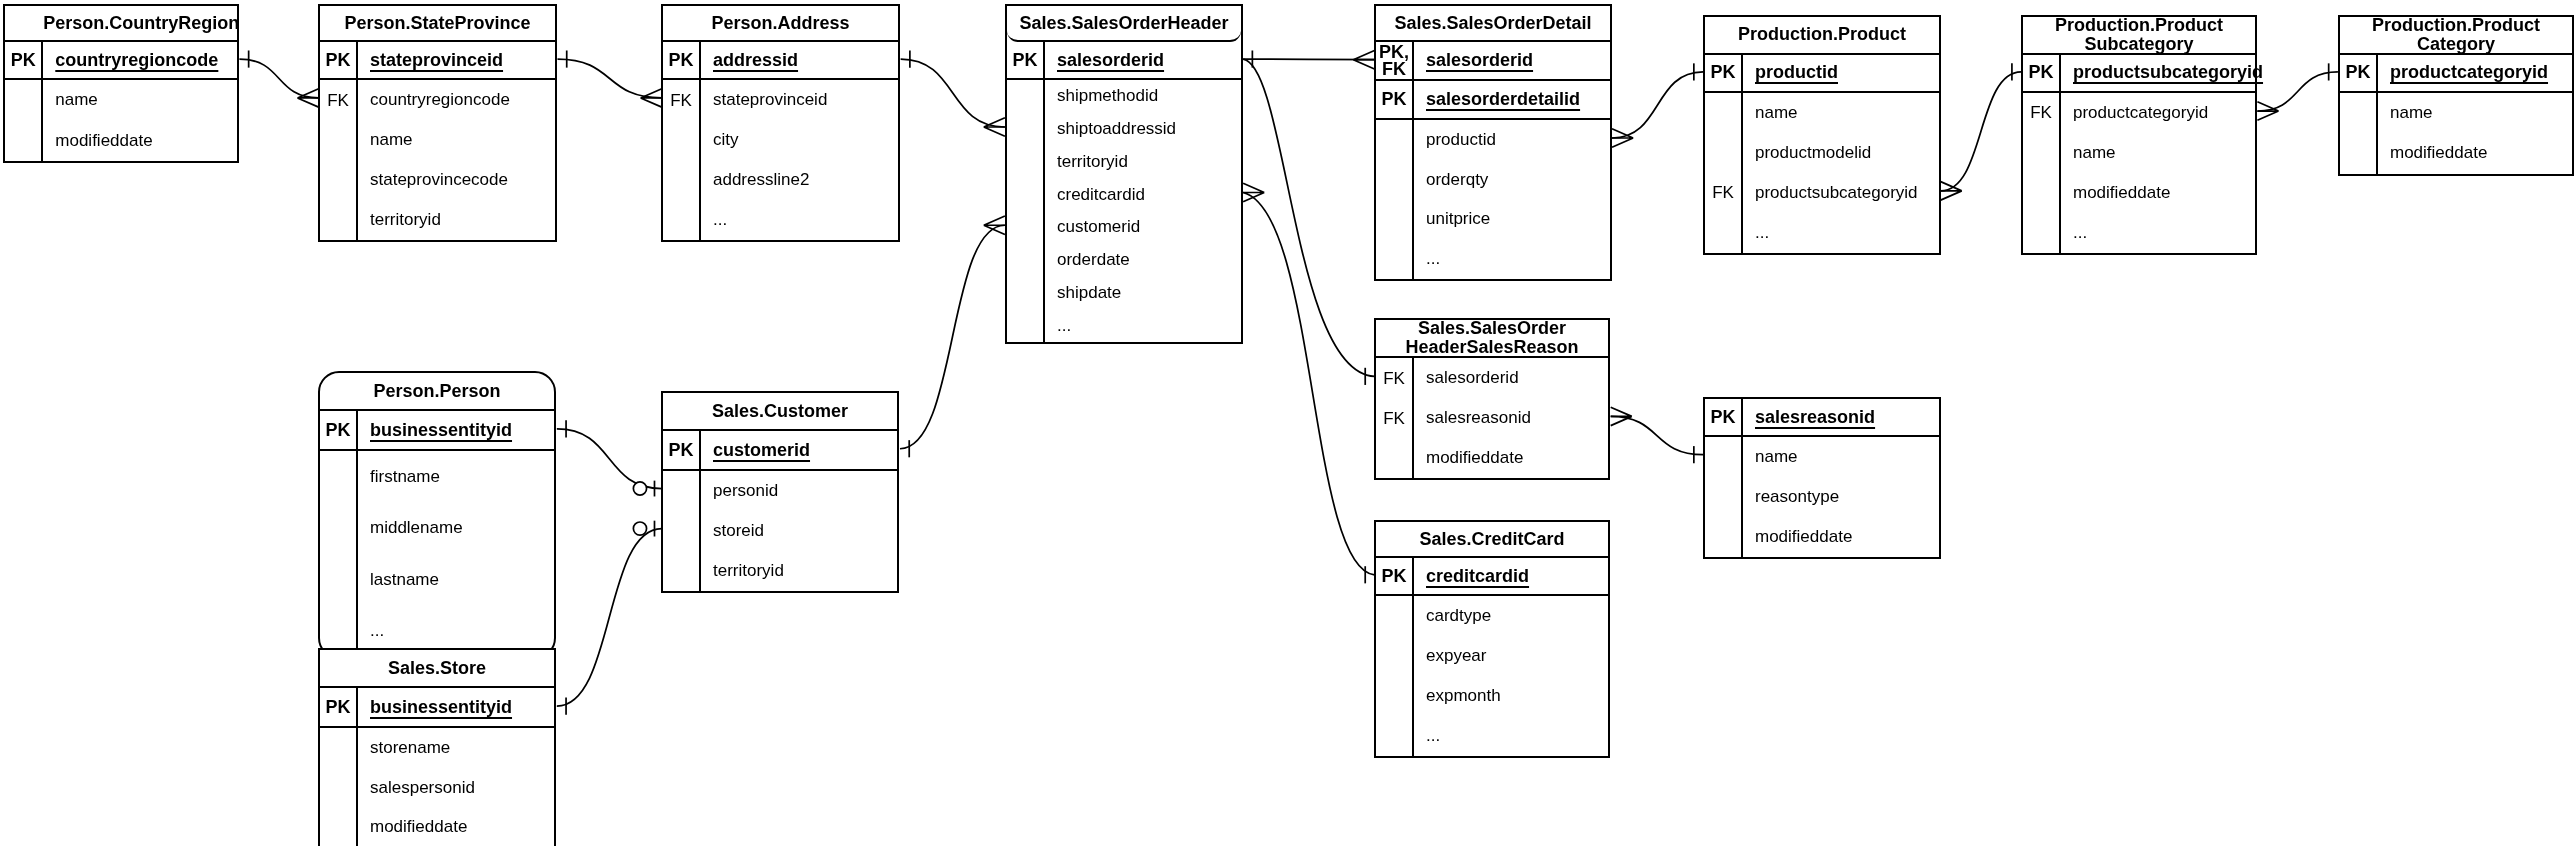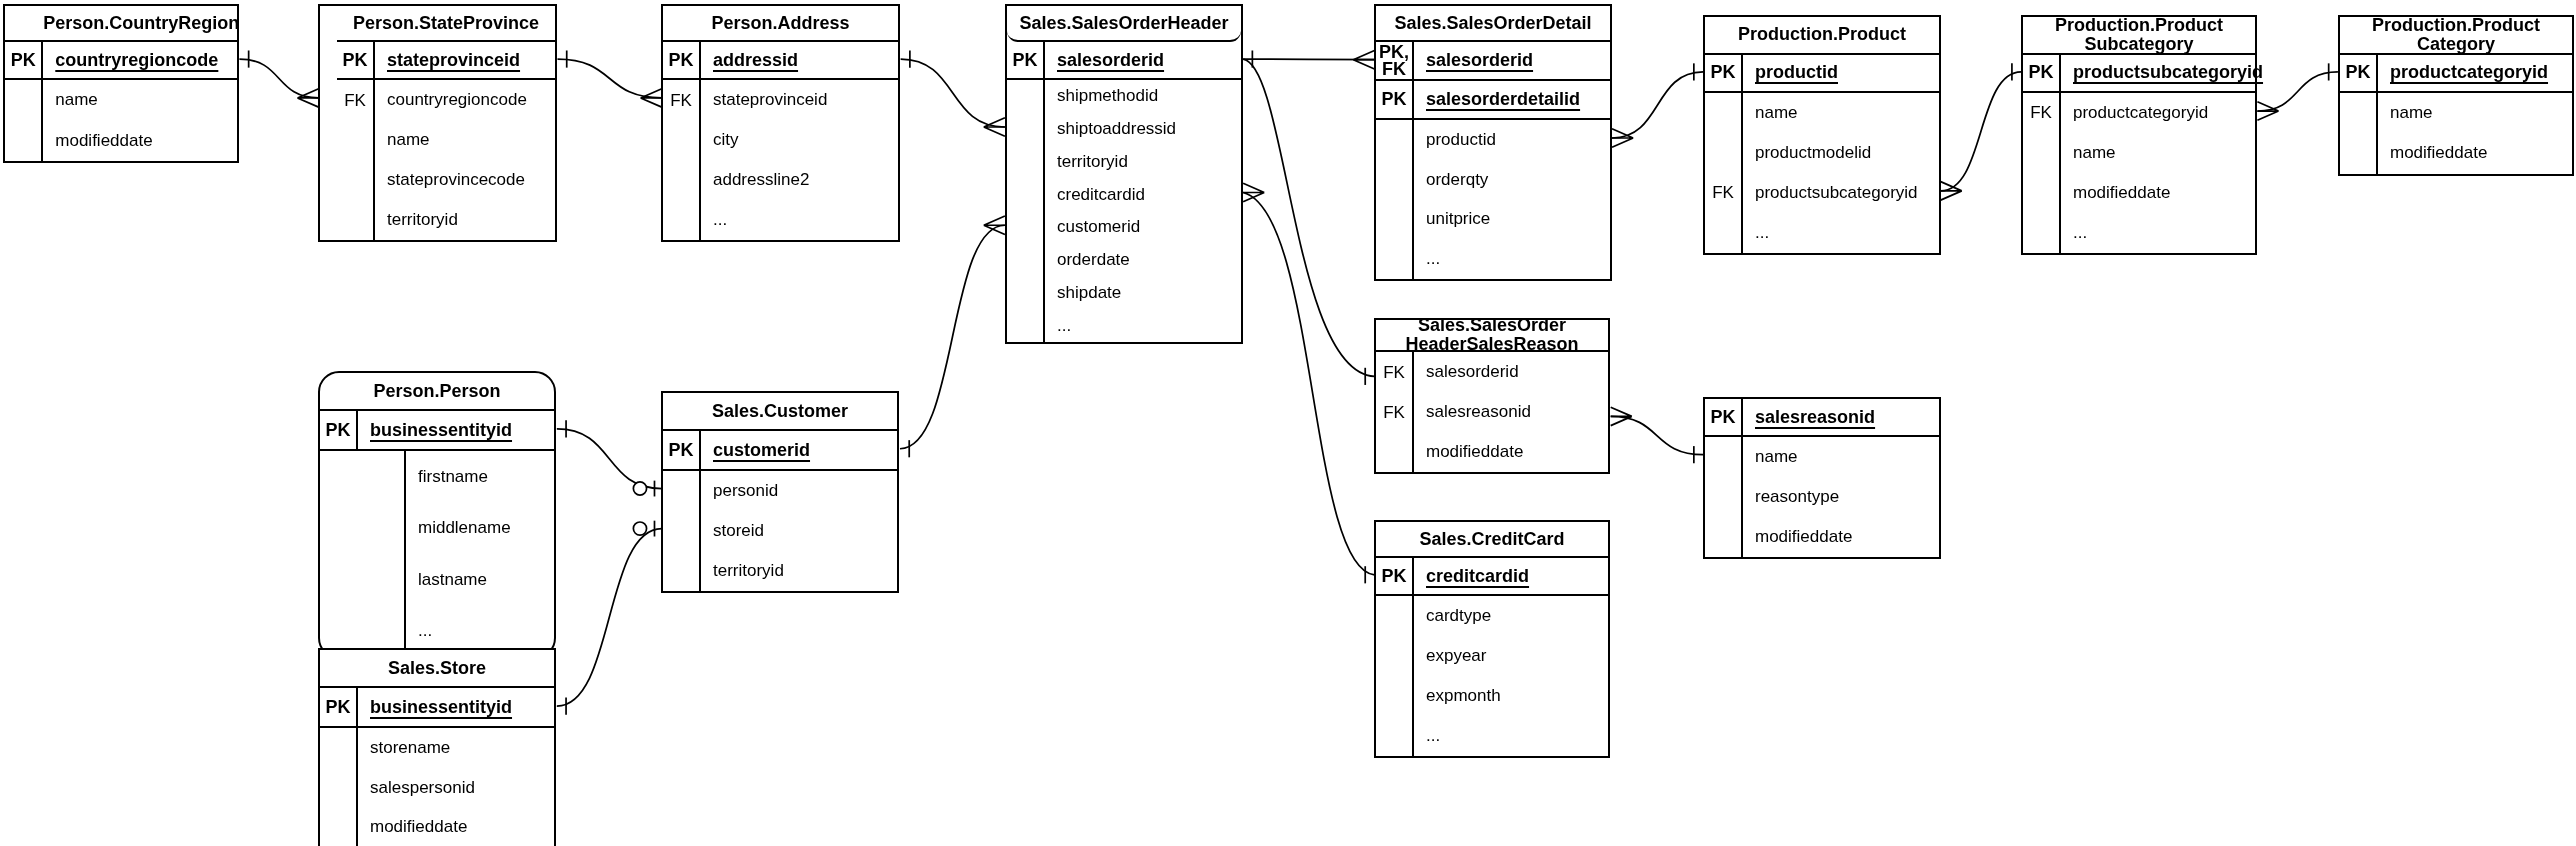--- a/index.html
+++ b/index.html
@@ -110,21 +110,21 @@
         <div class="keycol">
           <div class="keycell"></div>
           <div class="keycell"></div>
         </div>
         <div class="namecol">
           <div class="namecell">name</div>
           <div class="namecell">modifieddate</div>
         </div>
       </div>
     </div>
-    <div class="er-table" style="left: 318px; top: 4px; width: 239px; padding-left: 17px;">
+    <div class="er-table" style="left: 318px; top: 4px; width: 239px;">
       <div class="er-title" style="height: 36px;">
         <div>Person.StateProvince</div>
       </div>
       <div class="er-section bordered pk" style="height: 38px;">
         <div class="keycol">
           <div class="keycell">PK</div>
         </div>
         <div class="namecol">
           <div class="namecell">stateprovinceid</div>
         </div>
@@ -325,21 +325,21 @@
         <div>Person.Person</div>
       </div>
       <div class="er-section bordered pk" style="height: 40px;">
         <div class="keycol">
           <div class="keycell">PK</div>
         </div>
         <div class="namecol">
           <div class="namecell">businessentityid</div>
         </div>
       </div>
-      <div class="er-section " style="height: 206px; margin-left: 48px;">
+      <div class="er-section " style="height: 206px;">
         <div class="keycol">
           <div class="keycell"></div>
           <div class="keycell"></div>
           <div class="keycell"></div>
           <div class="keycell"></div>
         </div>
         <div class="namecol">
           <div class="namecell">firstname</div>
           <div class="namecell">middlename</div>
           <div class="namecell">lastname</div>
@@ -391,21 +391,21 @@
           <div class="keycell"></div>
         </div>
         <div class="namecol">
           <div class="namecell">storename</div>
           <div class="namecell">salespersonid</div>
           <div class="namecell">modifieddate</div>
         </div>
       </div>
     </div>
     <div class="er-table" style="left: 1374px; top: 318px; width: 236px;">
-      <div class="er-title" style="height: 32px;">
+      <div class="er-title" style="height: 38px;">
         <div>Sales.SalesOrder</div>
         <div>HeaderSalesReason</div>
       </div>
       <div class="er-section " style="height: 120px;">
         <div class="keycol">
           <div class="keycell">FK</div>
           <div class="keycell">FK</div>
           <div class="keycell"></div>
         </div>
         <div class="namecol">

